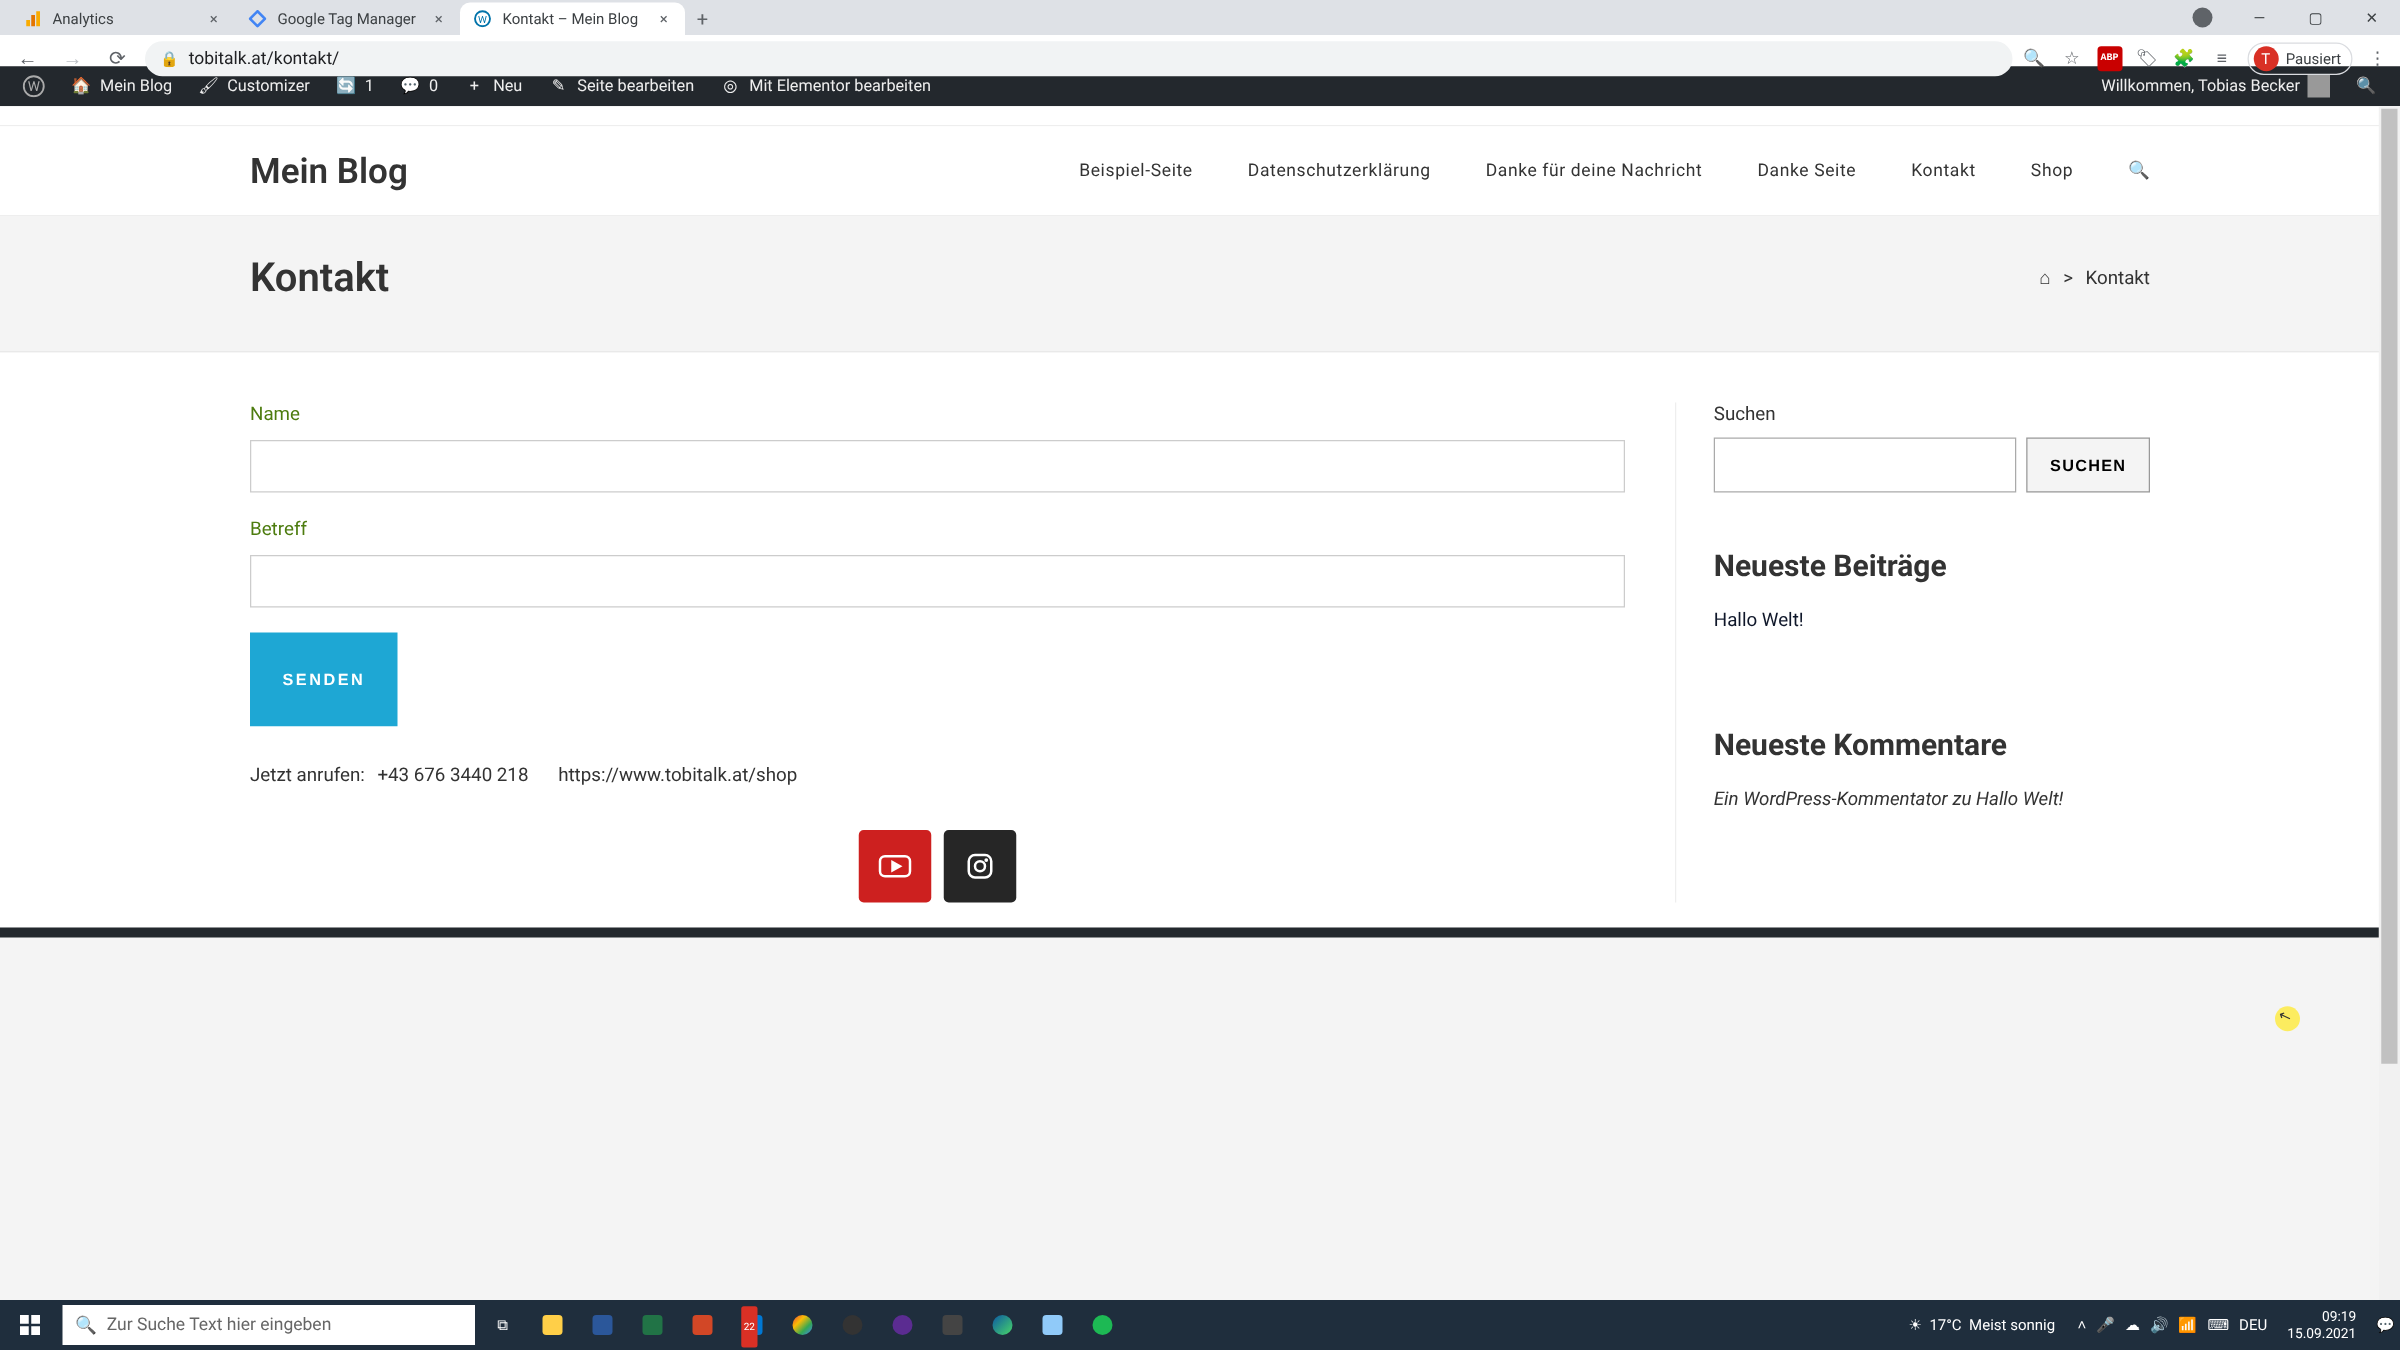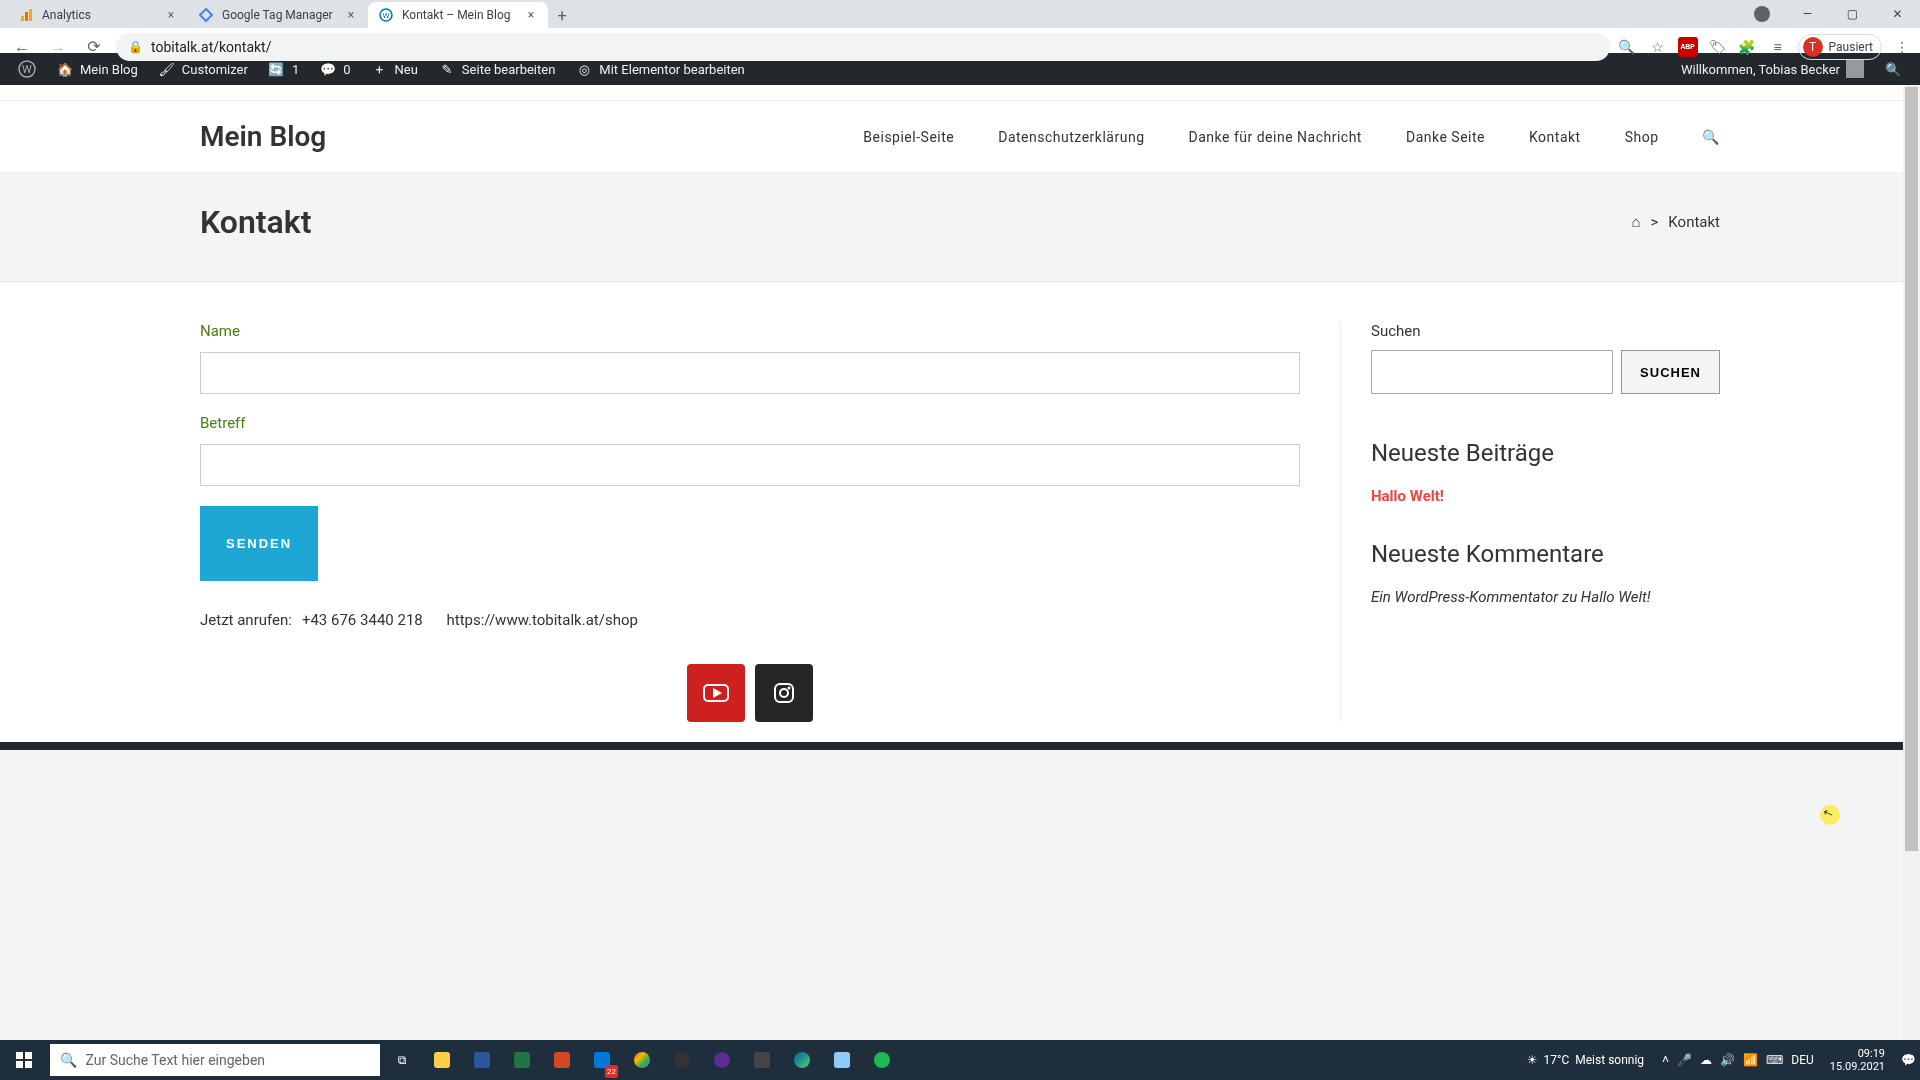--- a/index.html
+++ b/index.html
@@ -70,22 +70,22 @@
 .social-row { display: flex; gap: 10px; justify-content: center; margin-top: 35px; }
 .social-btn { width: 58px; height: 58px; border-radius: 4px; display: flex; align-items: center; justify-content: center; }
 .social-btn.yt { background: #cd201f; }
 .social-btn.ig { background: #262626; }
 .social-btn svg { fill: #fff; }
 
 .side-search-label { font-size: 15px; margin-bottom: 10px; color: #333; }
 .side-search-row { display: flex; gap: 8px; margin-bottom: 45px; }
 .side-search-row input { flex: 1; height: 44px; border: 1px solid #aaa; }
 .side-search-row button { padding: 0 18px; border: 1px solid #999; background: #f4f4f4; font-size: 13px; font-weight: 600; letter-spacing: 1px; cursor: pointer; }
-.side-heading { font-size: 24px; font-weight: 400; color: #333; margin-bottom: 20px; }
-.side-link { font-size: 15px; color: #ef4444; margin-bottom: 35px; display: block; font-weight: bold; }
+.side-heading { font-size: 24px; font-weight: 700; color: #333; margin-bottom: 20px; }
+.side-link { font-size: 15px; color: #0f172a; margin-bottom: 77px; display: block; }
 .side-comment { font-size: 15px; color: #333; font-style: italic; }
 
 .footer-strip { height: 8px; background: #23282d; position: relative; }
 
 
 .taskbar { position: absolute; bottom: 0; left: 0; right: 0; height: 40px; background: #1f2e3d; display: flex; align-items: center; color: #fff; font-size: 12px; }
 .taskbar .start { width: 48px; height: 40px; display: flex; align-items: center; justify-content: center; }
 .taskbar .searchbox { height: 32px; width: 330px; background: #fff; color: #666; display: flex; align-items: center; gap: 8px; padding: 0 10px; font-size: 14px; margin: 0 2px; }
 .taskbar .task-icon { width: 40px; height: 40px; display: flex; align-items: center; justify-content: center; }
 .taskbar .tray { margin-left: auto; display: flex; align-items: center; gap: 8px; padding-right: 4px; }
@@ -313,21 +313,21 @@
       <div class="tb-chip" style="background:#2b579a"></div>
     </div>
   <div class="task-icon">
       <div class="tb-chip" style="background:#217346"></div>
     </div>
   <div class="task-icon">
       <div class="tb-chip" style="background:#d24726"></div>
     </div>
   <div class="task-icon" style="position:relative">
       <div class="tb-chip" style="background:#0078d4"></div>
-      <span style="position:absolute;bottom:2px;right:4px;background:#d93025;color:#fff;font-size:8px;padding:2px 2px;border-radius:2px">22</span>
+      <span style="position:absolute;bottom:2px;right:16px;background:#d93025;color:#fff;font-size:8px;padding:12px 2px;border-radius:2px">22</span>
     </div>
   <div class="task-icon">
       <div class="tb-chip" style="background:linear-gradient(135deg,#ea4335,#fbbc05,#34a853,#4285f4);border-radius:50%"></div>
     </div>
   <div class="task-icon">
       <div class="tb-chip" style="background:#333;border-radius:50%"></div>
     </div>
   <div class="task-icon">
       <div class="tb-chip" style="background:#5b2c91;border-radius:50%"></div>
     </div>

